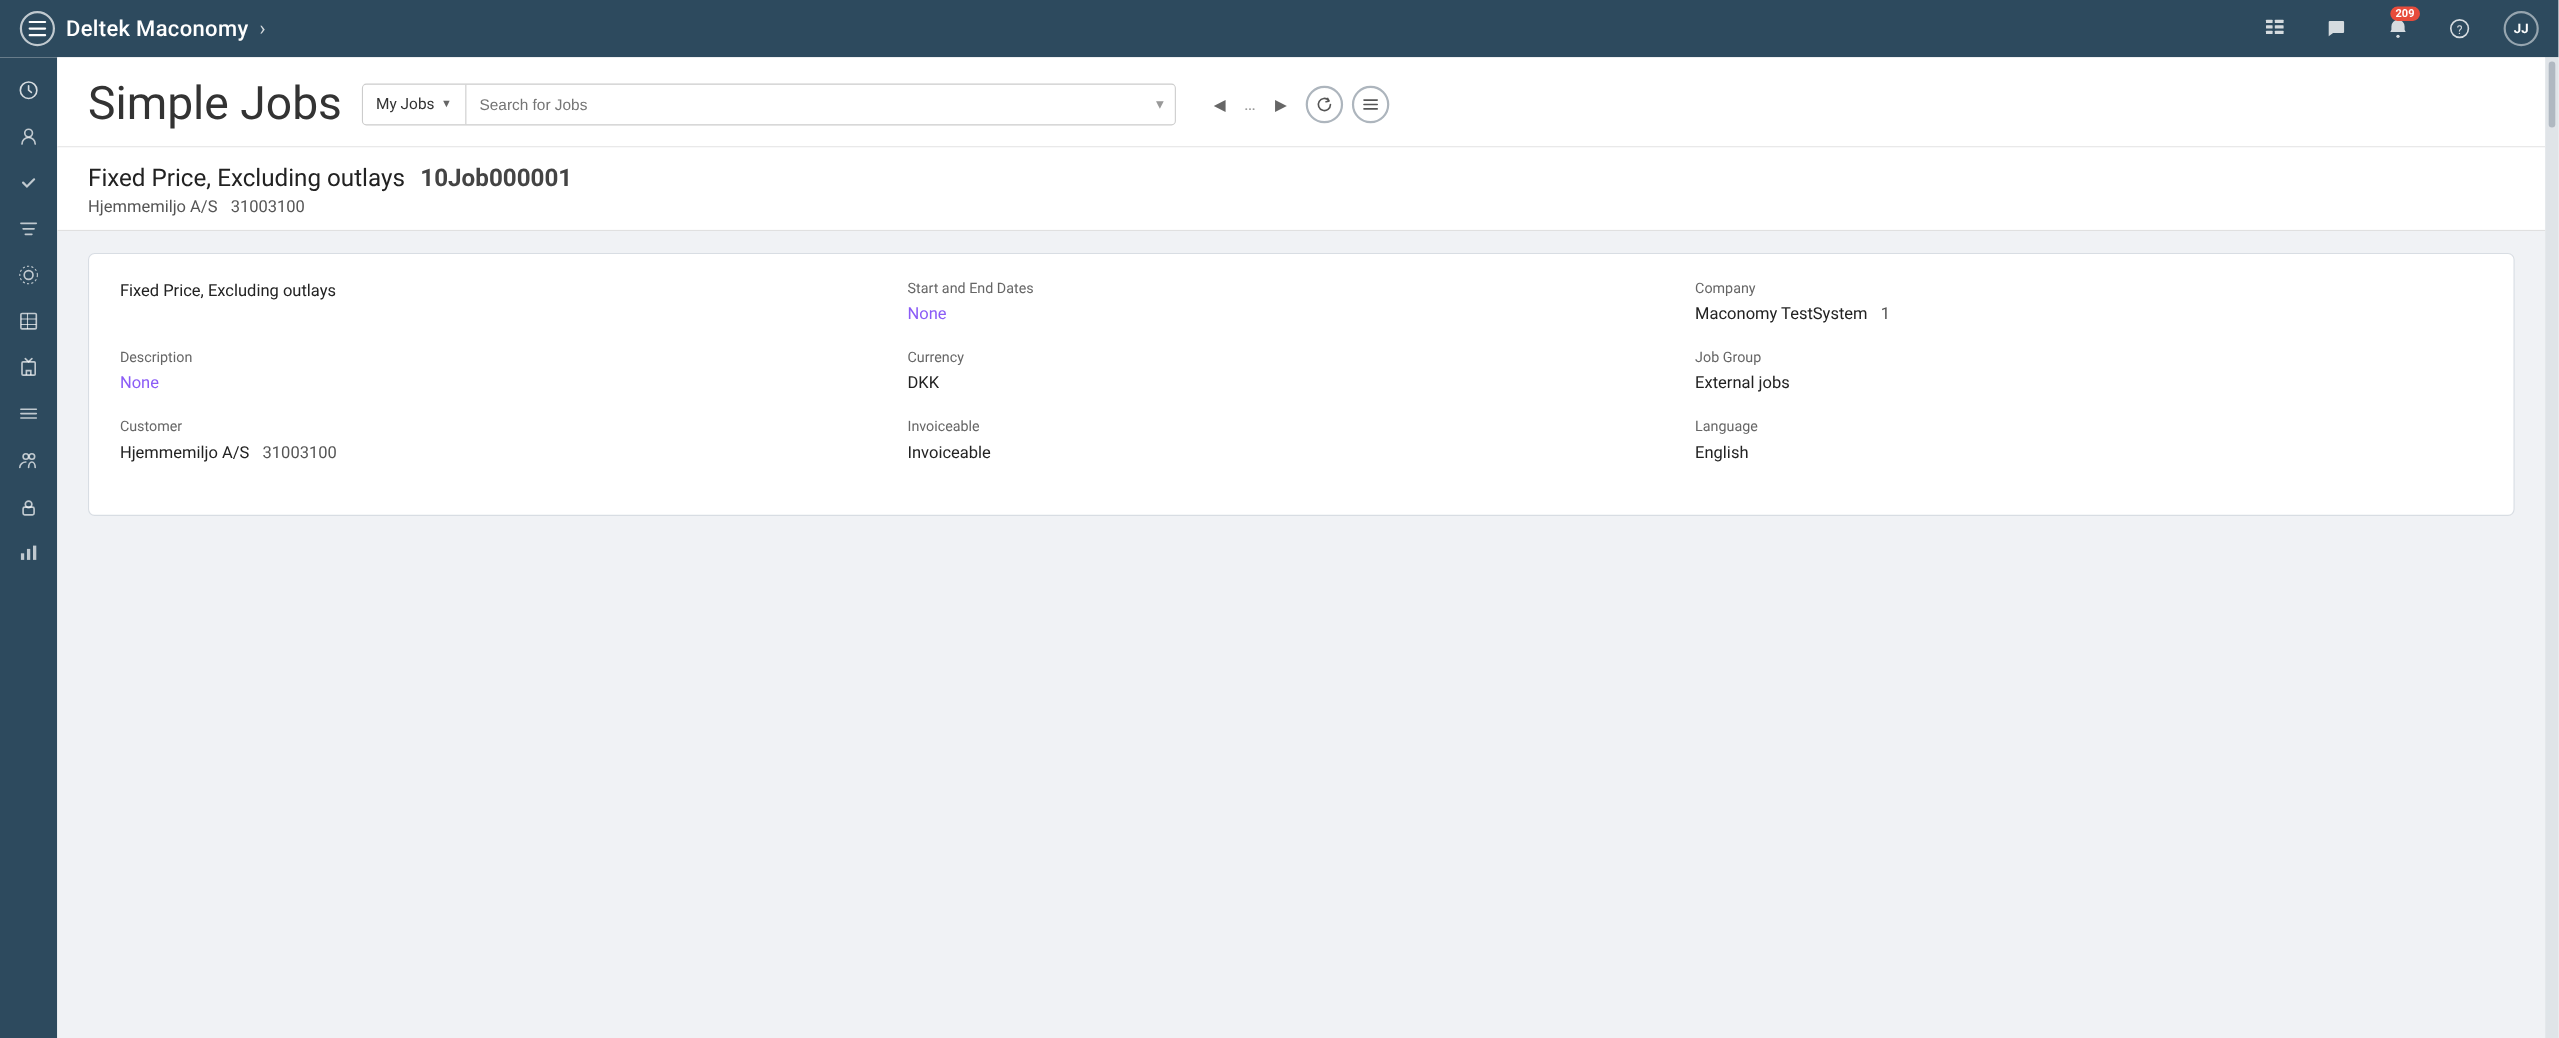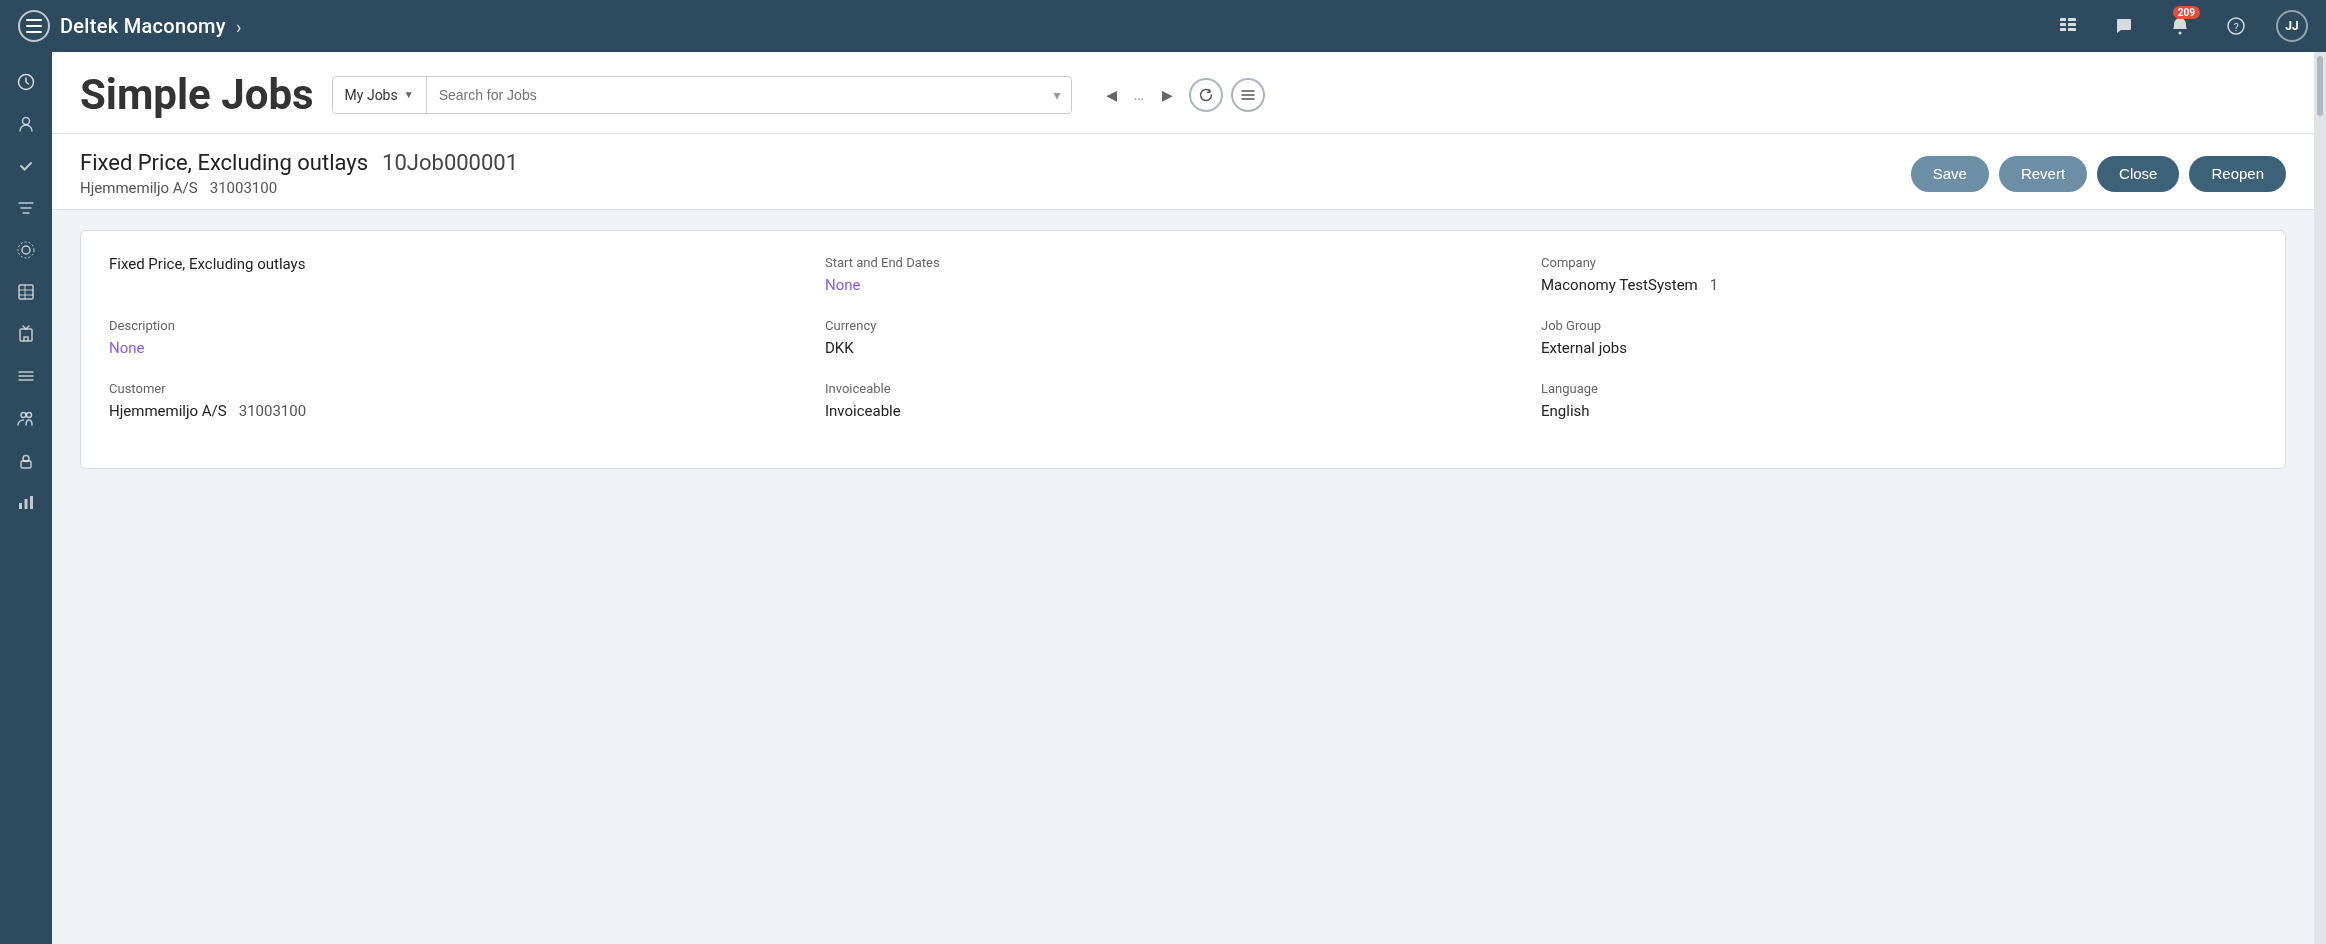--- a/index.html
+++ b/index.html
@@ -120,21 +120,21 @@
       background: white;
       padding: 18px 28px 14px;
       display: flex;
       align-items: center;
       gap: 18px;
       border-bottom: 1px solid #e0e0e0;
       flex-shrink: 0;
     }
     .page-title {
       font-size: 42px;
-      font-weight: 700;
+      font-weight: 400;
       color: #333;
       flex-shrink: 0;
     }
     .search-container {
       display: flex;
       align-items: center;
       border: 1px solid #ccc;
       border-radius: 4px;
       background: white;
       height: 38px;
@@ -225,21 +225,21 @@
     .record-title {
       font-size: 22px;
       font-weight: 400;
       color: #222;
       display: flex;
       align-items: center;
       gap: 14px;
     }
     .record-id {
       font-size: 22px;
-      font-weight: 400;
+      font-weight: 700;
       color: #444;
     }
     .record-subtitle {
       font-size: 15px;
       color: #555;
       display: flex;
       gap: 12px;
     }
     .record-actions {
       display: flex;
@@ -486,26 +486,20 @@
       <div class="record-title-section">
         <div class="record-title">
           <span>Fixed Price, Excluding outlays</span>
           <span class="record-id">10Job000001</span>
         </div>
         <div class="record-subtitle">
           <span>Hjemmemiljo A/S</span>
           <span>31003100</span>
         </div>
       </div>
-      <div class="record-actions">
-        <button class="btn btn-save">Save</button>
-        <button class="btn btn-revert">Revert</button>
-        <button class="btn btn-close">Close</button>
-        <button class="btn btn-reopen">Reopen</button>
-      </div>
     </div>
 
     <div class="record-body">
       <div class="form-card">
         <div class="form-grid">
 
           <div class="form-section">
             <div class="form-value">Fixed Price, Excluding outlays</div>
           </div>
           <div class="form-section">

